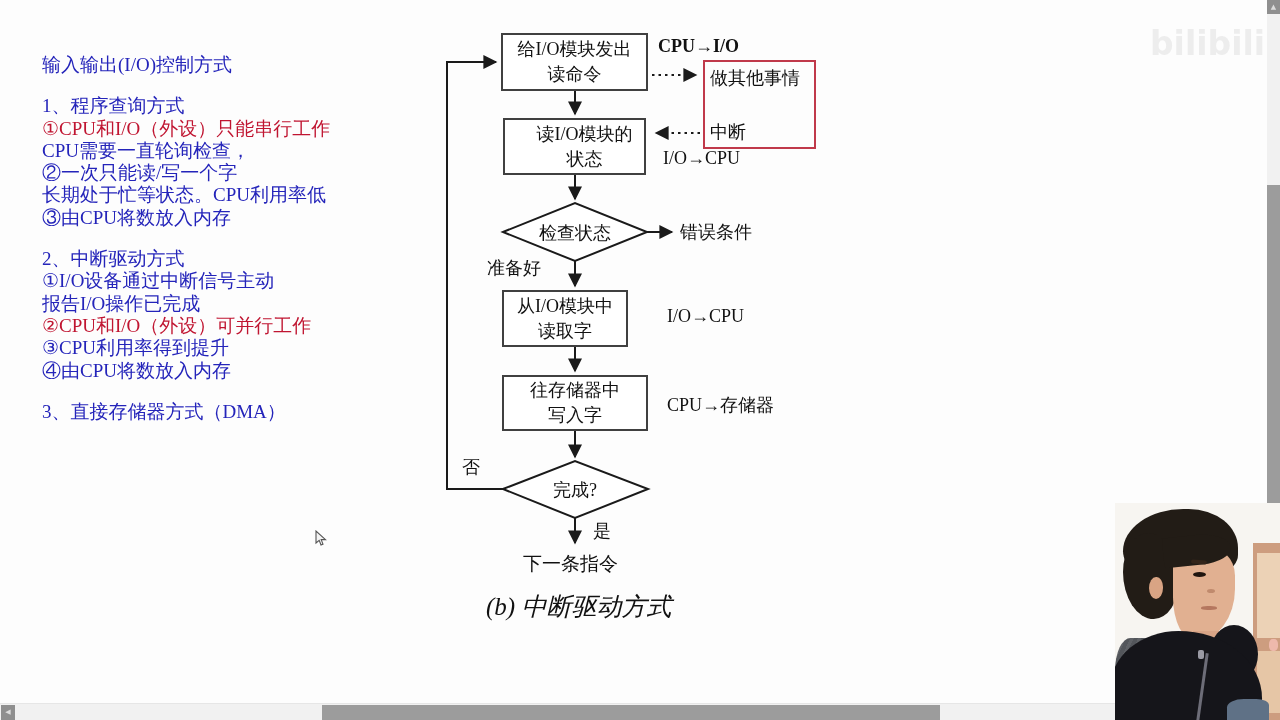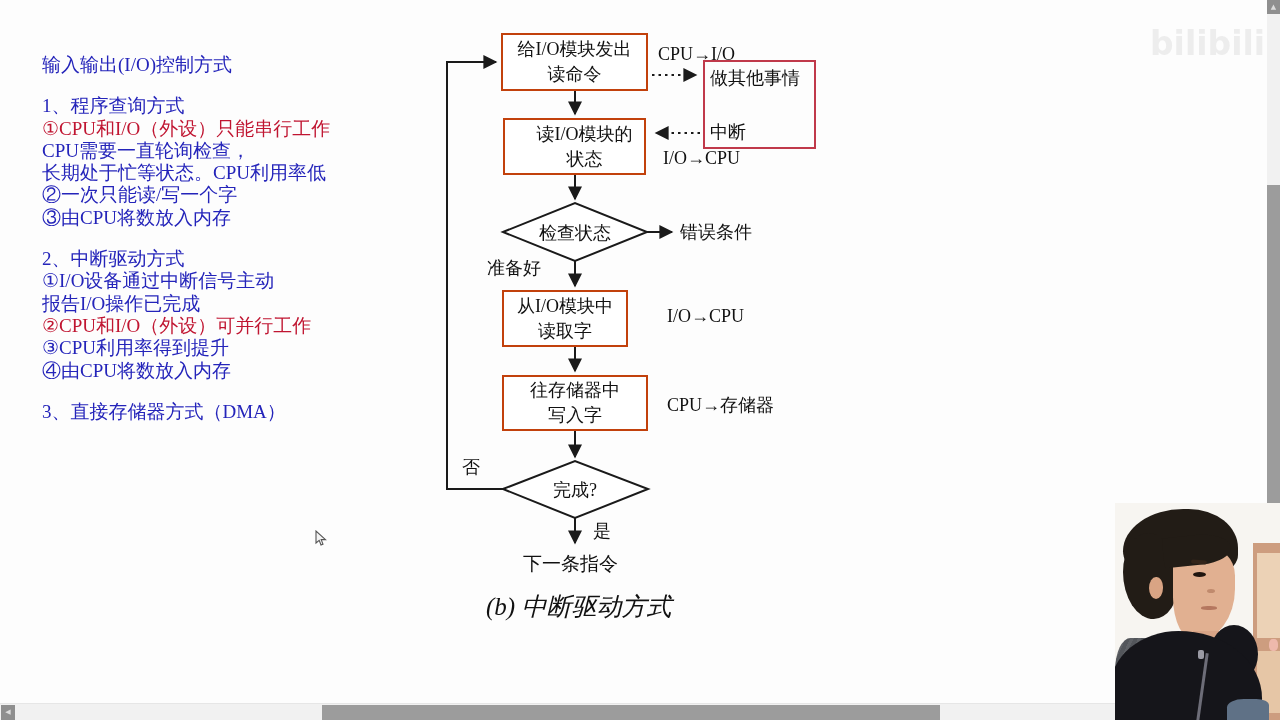--- a/index.html
+++ b/index.html
@@ -7,21 +7,21 @@
     position:relative;width:1280px;height:720px;background:#fdfdfd;
     overflow:hidden;font-family:"Liberation Serif", serif;
   }
   
   #notes{position:absolute;left:42px;top:54px;width:360px;}
   .nl{height:22.3px;font-size:19px;line-height:22.3px;white-space:nowrap;font-weight:500;}
   .sp{height:19px;}
   
   #flow-svg{position:absolute;left:0;top:0;pointer-events:none;}
   .fbox{
-    position:absolute;box-sizing:border-box;border:2px solid #c2410c;background:#fff;
+    position:absolute;box-sizing:border-box;border:2px solid #404040;background:#fff;
     display:flex;flex-direction:column;align-items:center;justify-content:center;
     font-size:18px;line-height:25px;color:#111;text-align:center;
   }
   .dlabel{position:absolute;font-size:18px;color:#111;text-align:center;}
   .flabel{position:absolute;font-size:18px;color:#111;white-space:nowrap;}
   #red-box{position:absolute;left:703px;top:60px;width:113px;height:89px;box-sizing:border-box;border:2px solid #c0394a;background:transparent;}
   #red-box .rb1{position:absolute;left:5px;top:4px;font-size:18px;color:#111;white-space:nowrap;}
   #red-box .rb2{position:absolute;left:5px;top:58px;font-size:18px;color:#111;white-space:nowrap;}
   
   #watermark{
@@ -68,22 +68,22 @@
 <body>
 
 <div id="screen">
 
   <div id="notes">
     <div class="nl" style="color: rgb(36, 36, 186);">输入输出(I/O)控制方式</div>
     <div class="sp"></div>
     <div class="nl" style="color: rgb(36, 36, 186);">1、程序查询方式</div>
     <div class="nl" style="color: rgb(192, 21, 49);">①CPU和I/O（外设）只能串行工作</div>
     <div class="nl" style="color: rgb(36, 36, 186);">CPU需要一直轮询检查，</div>
+    <div class="nl" style="color: rgb(36, 36, 186);">②一次只能读/写一个字</div>
     <div class="nl" style="color: rgb(36, 36, 186);">长期处于忙等状态。CPU利用率低</div>
-    <div class="nl" style="color: rgb(36, 36, 186);">②一次只能读/写一个字</div>
     <div class="nl" style="color: rgb(36, 36, 186);">③由CPU将数放入内存</div>
     <div class="sp"></div>
     <div class="nl" style="color: rgb(36, 36, 186);">2、中断驱动方式</div>
     <div class="nl" style="color: rgb(36, 36, 186);">①I/O设备通过中断信号主动</div>
     <div class="nl" style="color: rgb(36, 36, 186);">报告I/O操作已完成</div>
     <div class="nl" style="color: rgb(192, 21, 49);">②CPU和I/O（外设）可并行工作</div>
     <div class="nl" style="color: rgb(36, 36, 186);">③CPU利用率得到提升</div>
     <div class="nl" style="color: rgb(36, 36, 186);">④由CPU将数放入内存</div>
     <div class="sp"></div>
     <div class="nl" style="color: rgb(36, 36, 186);">3、直接存储器方式（DMA）</div>
@@ -132,21 +132,21 @@
   </div>
 
   <div class="dlabel" style="left:511px;top:221px;width:128px;">检查状态</div>
   <div class="dlabel" style="left:511px;top:478px;width:128px;">完成?</div>
 
   <div id="red-box" style="border-color: rgb(192, 57, 74);">
     <div class="rb1">做其他事情</div>
     <div class="rb2">中断</div>
   </div>
 
-  <div class="flabel" style="left:658px;top:44px;">CPU→I/O</div>
+  <div class="flabel" style="left:658px;top:36px;font-weight:bold;">CPU→I/O</div>
   <div class="flabel" style="left:663px;top:148px;">I/O→CPU</div>
   <div class="flabel" style="left:680px;top:220px;">错误条件</div>
   <div class="flabel" style="left:487px;top:256px;">准备好</div>
   <div class="flabel" style="left:667px;top:306px;">I/O→CPU</div>
   <div class="flabel" style="left:667px;top:393px;text-align:right;">CPU→存储器</div>
   <div class="flabel" style="left:462px;top:455px;">否</div>
   <div class="flabel" style="left:593px;top:519px;">是</div>
   <div class="flabel" style="left:523px;top:551px;font-size:19px;">下一条指令</div>
   <div class="flabel" style="left:486px;top:590px;font-size:25px;font-style:italic;">(b) 中断驱动方式</div>
 

